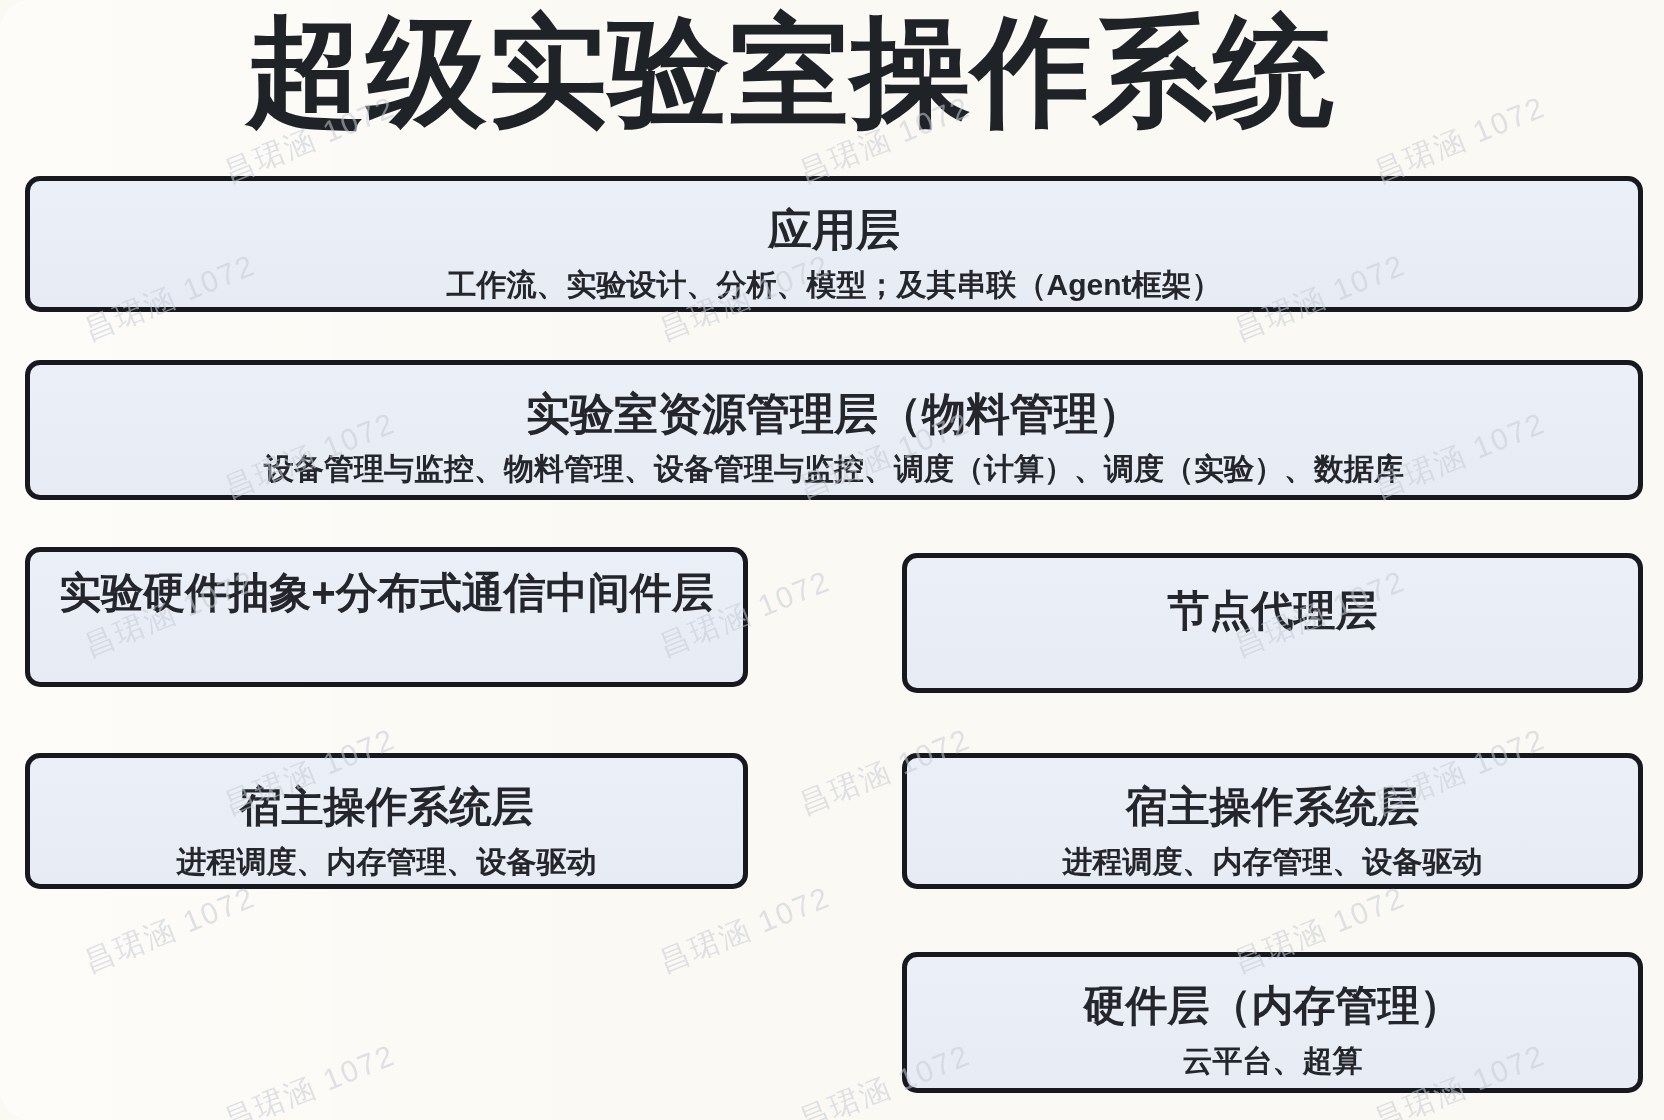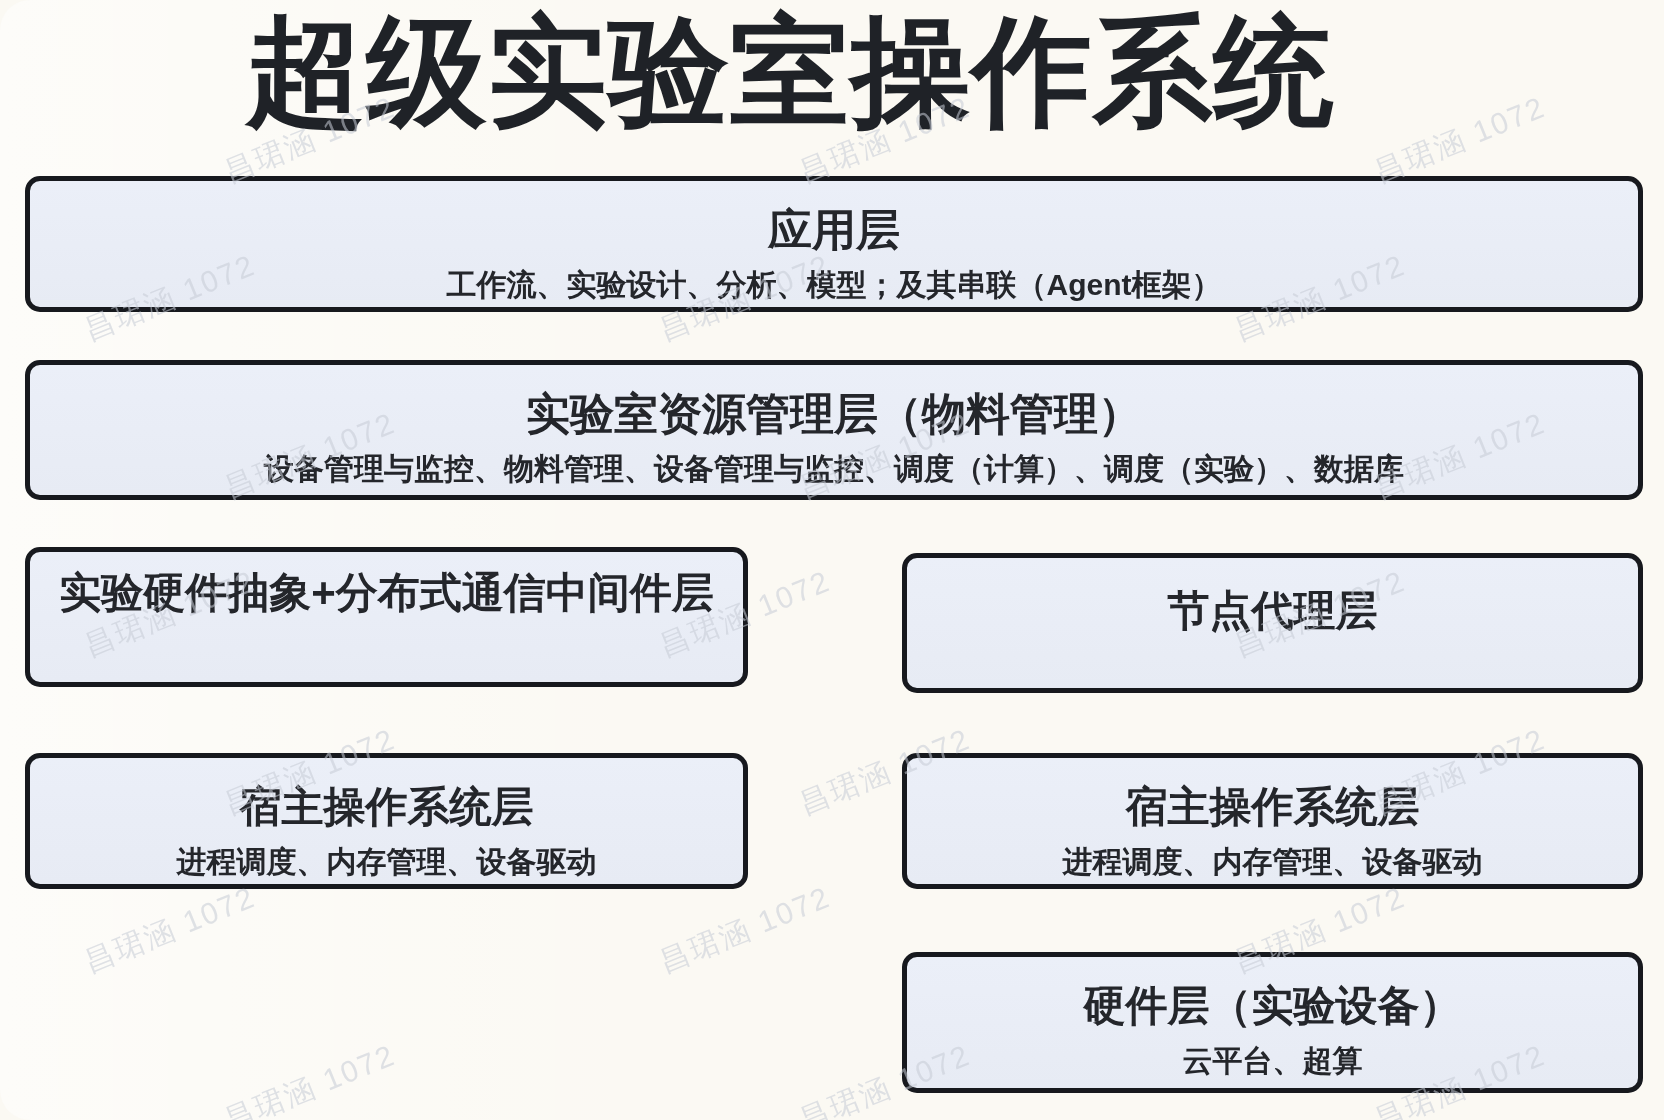--- a/index.html
+++ b/index.html
@@ -119,21 +119,21 @@
     <div class="box-subtitle">进程调度、内存管理、设备驱动</div>
   </div>
 
   <div class="box split" id="box-host-os-right">
     <div class="box-title">宿主操作系统层</div>
     <div class="box-subtitle">进程调度、内存管理、设备驱动</div>
   </div>
 
 
   <div class="box split" id="box-hardware-cluster">
-    <div class="box-title">硬件层（实验设备）</div>
+    <div class="box-title">硬件层（内存管理）</div>
     <div class="box-subtitle">云平台、超算</div>
   </div>
 
   <div class="watermark-layer">
       <span class="watermark" style="left: 310px; top: 140px;">昌珺涵 1072</span>
       <span class="watermark" style="left: 885px; top: 140px;">昌珺涵 1072</span>
       <span class="watermark" style="left: 1460px; top: 140px;">昌珺涵 1072</span>
       <span class="watermark" style="left: 170px; top: 298px;">昌珺涵 1072</span>
       <span class="watermark" style="left: 745px; top: 298px;">昌珺涵 1072</span>
       <span class="watermark" style="left: 1320px; top: 298px;">昌珺涵 1072</span>

